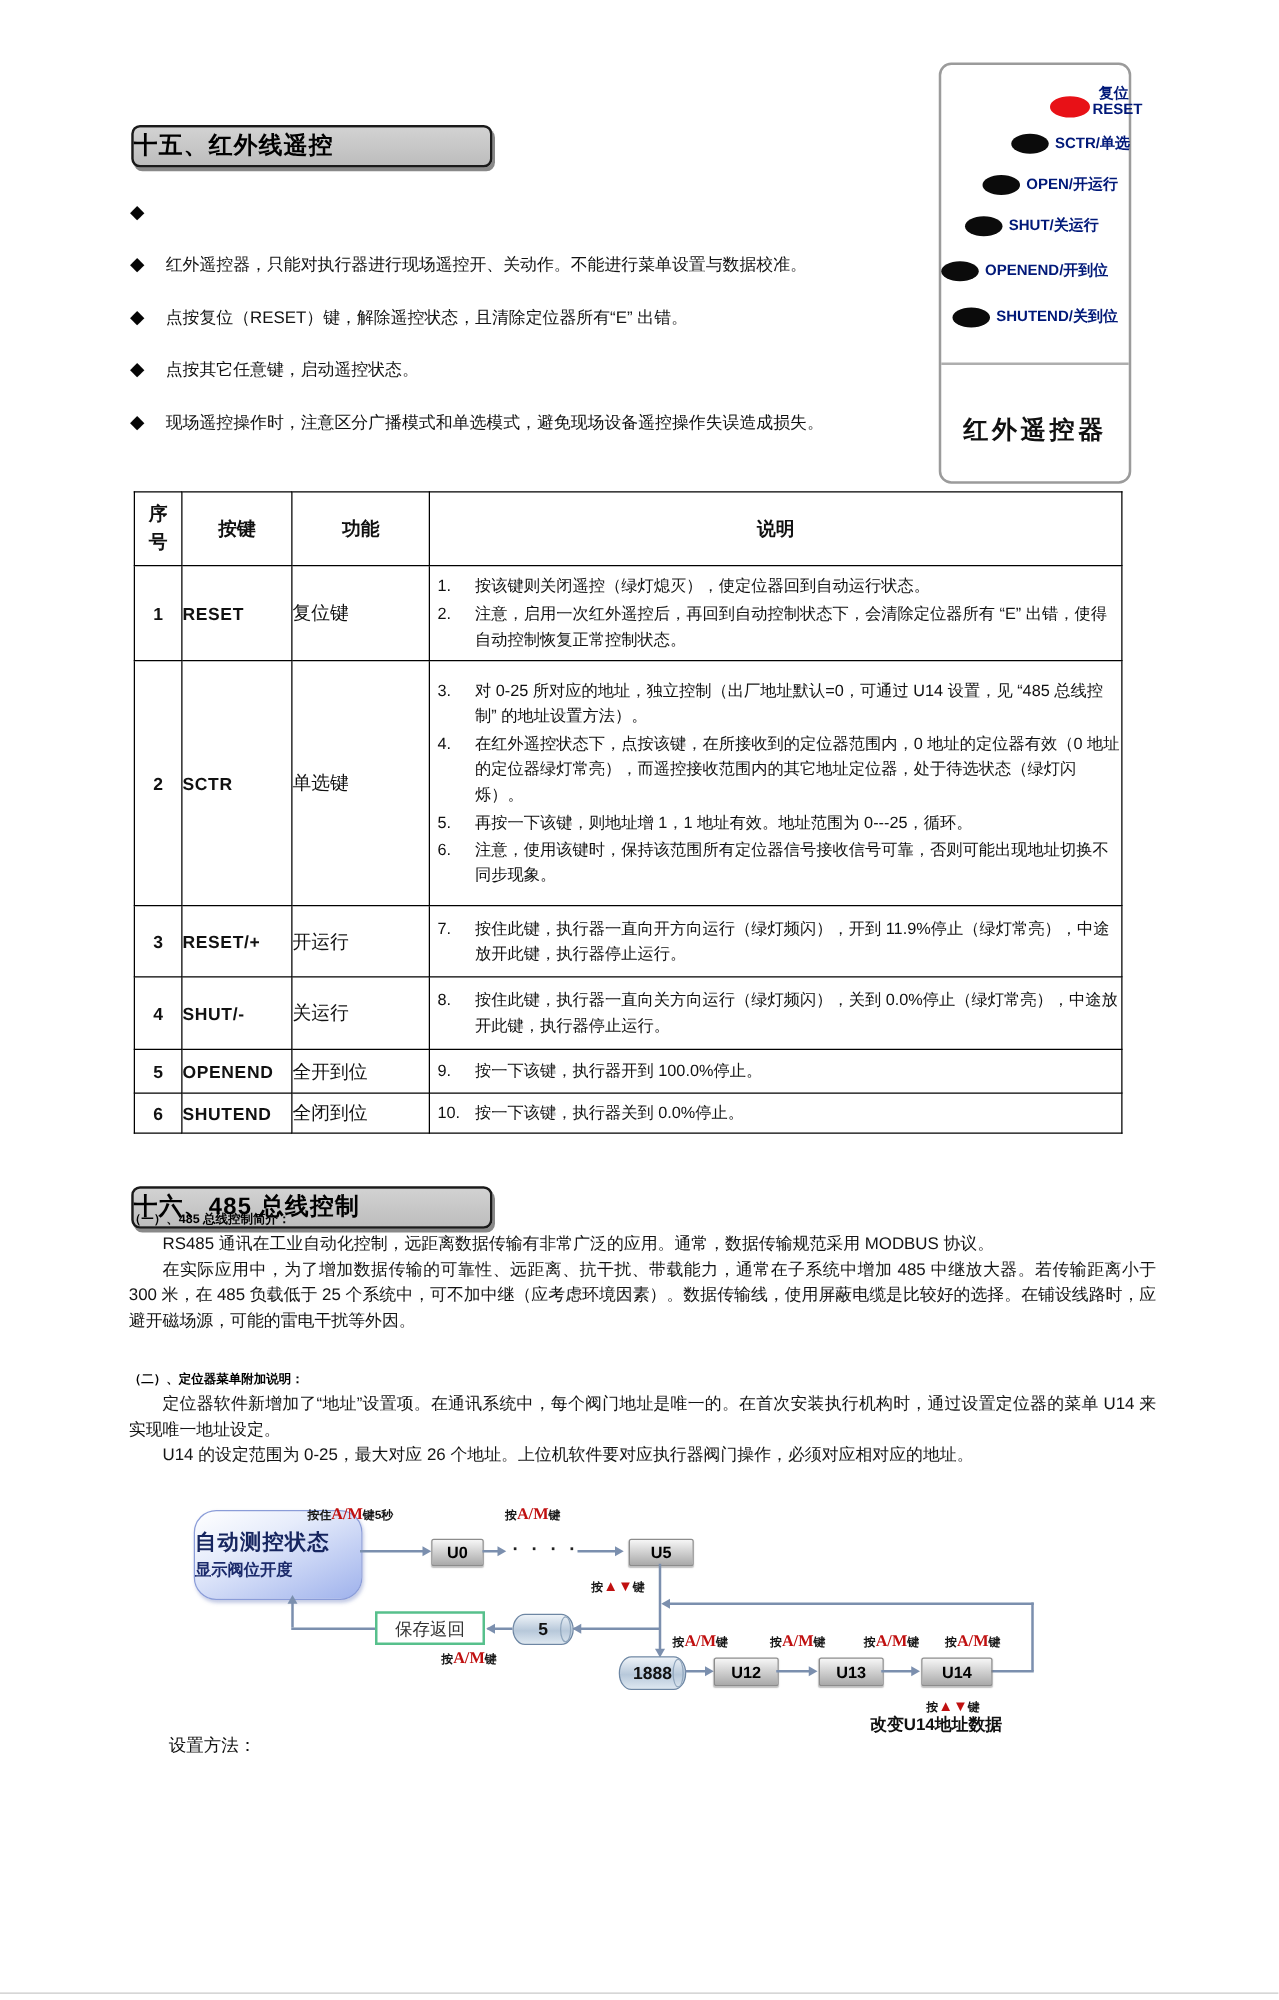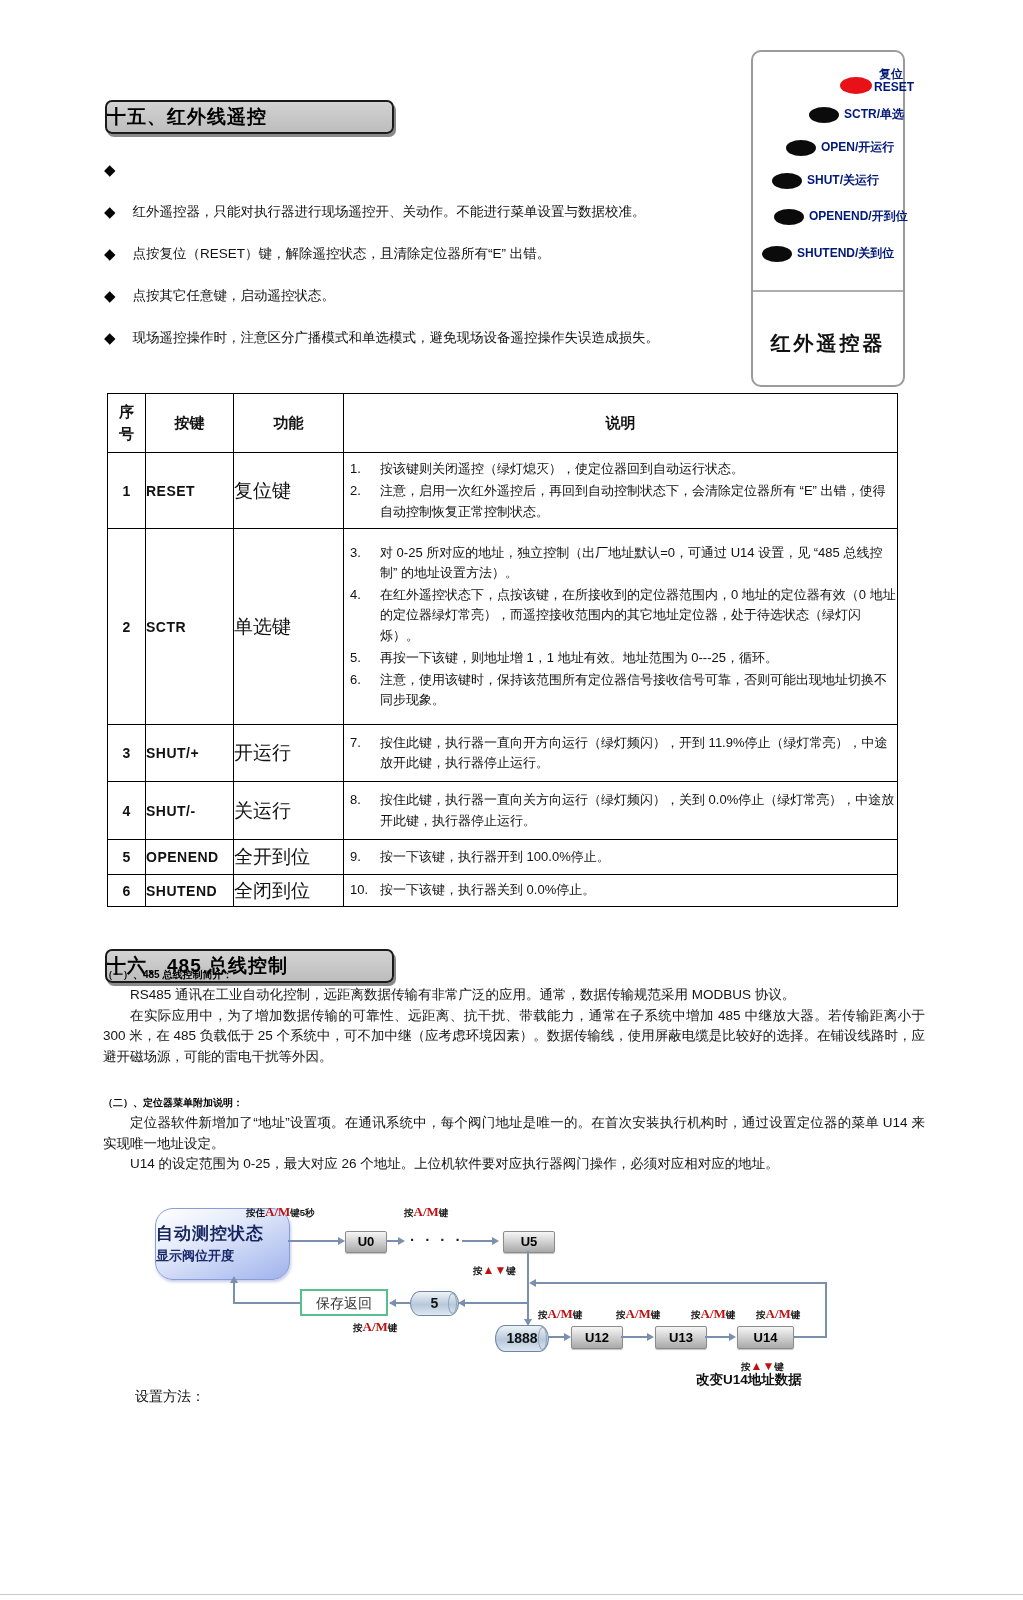--- a/index.html
+++ b/index.html
@@ -36,21 +36,21 @@
     font-size:20px; font-weight:bold; color:#111; letter-spacing:3px; }
 
   
   table.keys { position:absolute; left:107px; top:393px; width:790px;
     border-collapse:collapse; table-layout:fixed; }
   table.keys th, table.keys td { border:1.8px solid #000; padding:0; vertical-align:middle; }
   table.keys thead th { font-size:15px; font-weight:bold; text-align:center; height:58px; }
   .th-no span { display:inline-block; width:1.1em; word-break:break-all; line-height:1.5; }
   td.c-no { text-align:center; font-weight:bold; font-size:14px; }
   td.c-key { padding-left:12px; font-weight:bold; font-size:14px; letter-spacing:.5px; }
-  td.c-fn { padding-left:10px; font-size:19px; }
+  td.c-fn { padding-left:10px; font-size:15px; }
   td.c-desc { padding:5px 8px 5px 6px; }
   .ditem { display:flex; font-size:13px; line-height:1.55; margin:2px 0; color:#111; }
   .ditem .dn { width:30px; flex:none; padding-left:6px; }
 
   
   .tblock { position:absolute; left:103px; width:822px; }
   .tblock h3 { margin:0 0 3px 0; font-size:10px; font-weight:bold; color:#000; }
   .tblock p { margin:0; font-size:13.5px; line-height:20.5px; text-indent:2em; color:#141414; text-align:justify; }
 
   
@@ -134,21 +134,21 @@
       <span class="rlbl">SCTR/单选</span>
     </div>
     <div class="rrow" style="left:33px;top:87px;">
       <span class="rbtn"></span>
       <span class="rlbl">OPEN/开运行</span>
     </div>
     <div class="rrow" style="left:19px;top:120px;">
       <span class="rbtn"></span>
       <span class="rlbl">SHUT/关运行</span>
     </div>
-    <div class="rrow" style="left:21px;top:156px;">
+    <div class="rrow" style="left:0;top:156px;">
       <span class="rbtn"></span>
       <span class="rlbl">OPENEND/开到位</span>
     </div>
     <div class="rrow" style="left:9px;top:193px;">
       <span class="rbtn"></span>
       <span class="rlbl">SHUTEND/关到位</span>
     </div>
     <div class="rdivider"></div>
     <div class="rcaption">红外遥控器</div>
   </div>
@@ -202,21 +202,21 @@
               <span>再按一下该键，则地址增 1，1 地址有效。地址范围为 0---25，循环。</span>
             </div>
           <div class="ditem">
               <span class="dn">6.</span>
               <span>注意，使用该键时，保持该范围所有定位器信号接收信号可靠，否则可能出现地址切换不同步现象。</span>
             </div>
         </td>
       </tr>
       <tr style="height:57px;">
         <td class="c-no">3</td>
-        <td class="c-key">SHUT/+</td>
+        <td class="c-key">RESET/+</td>
         <td class="c-fn">开运行</td>
         <td class="c-desc">
           <div class="ditem">
               <span class="dn">7.</span>
               <span>按住此键，执行器一直向开方向运行（绿灯频闪），开到 11.9%停止（绿灯常亮），中途放开此键，执行器停止运行。</span>
             </div>
         </td>
       </tr>
       <tr style="height:58px;">
         <td class="c-no">4</td>

